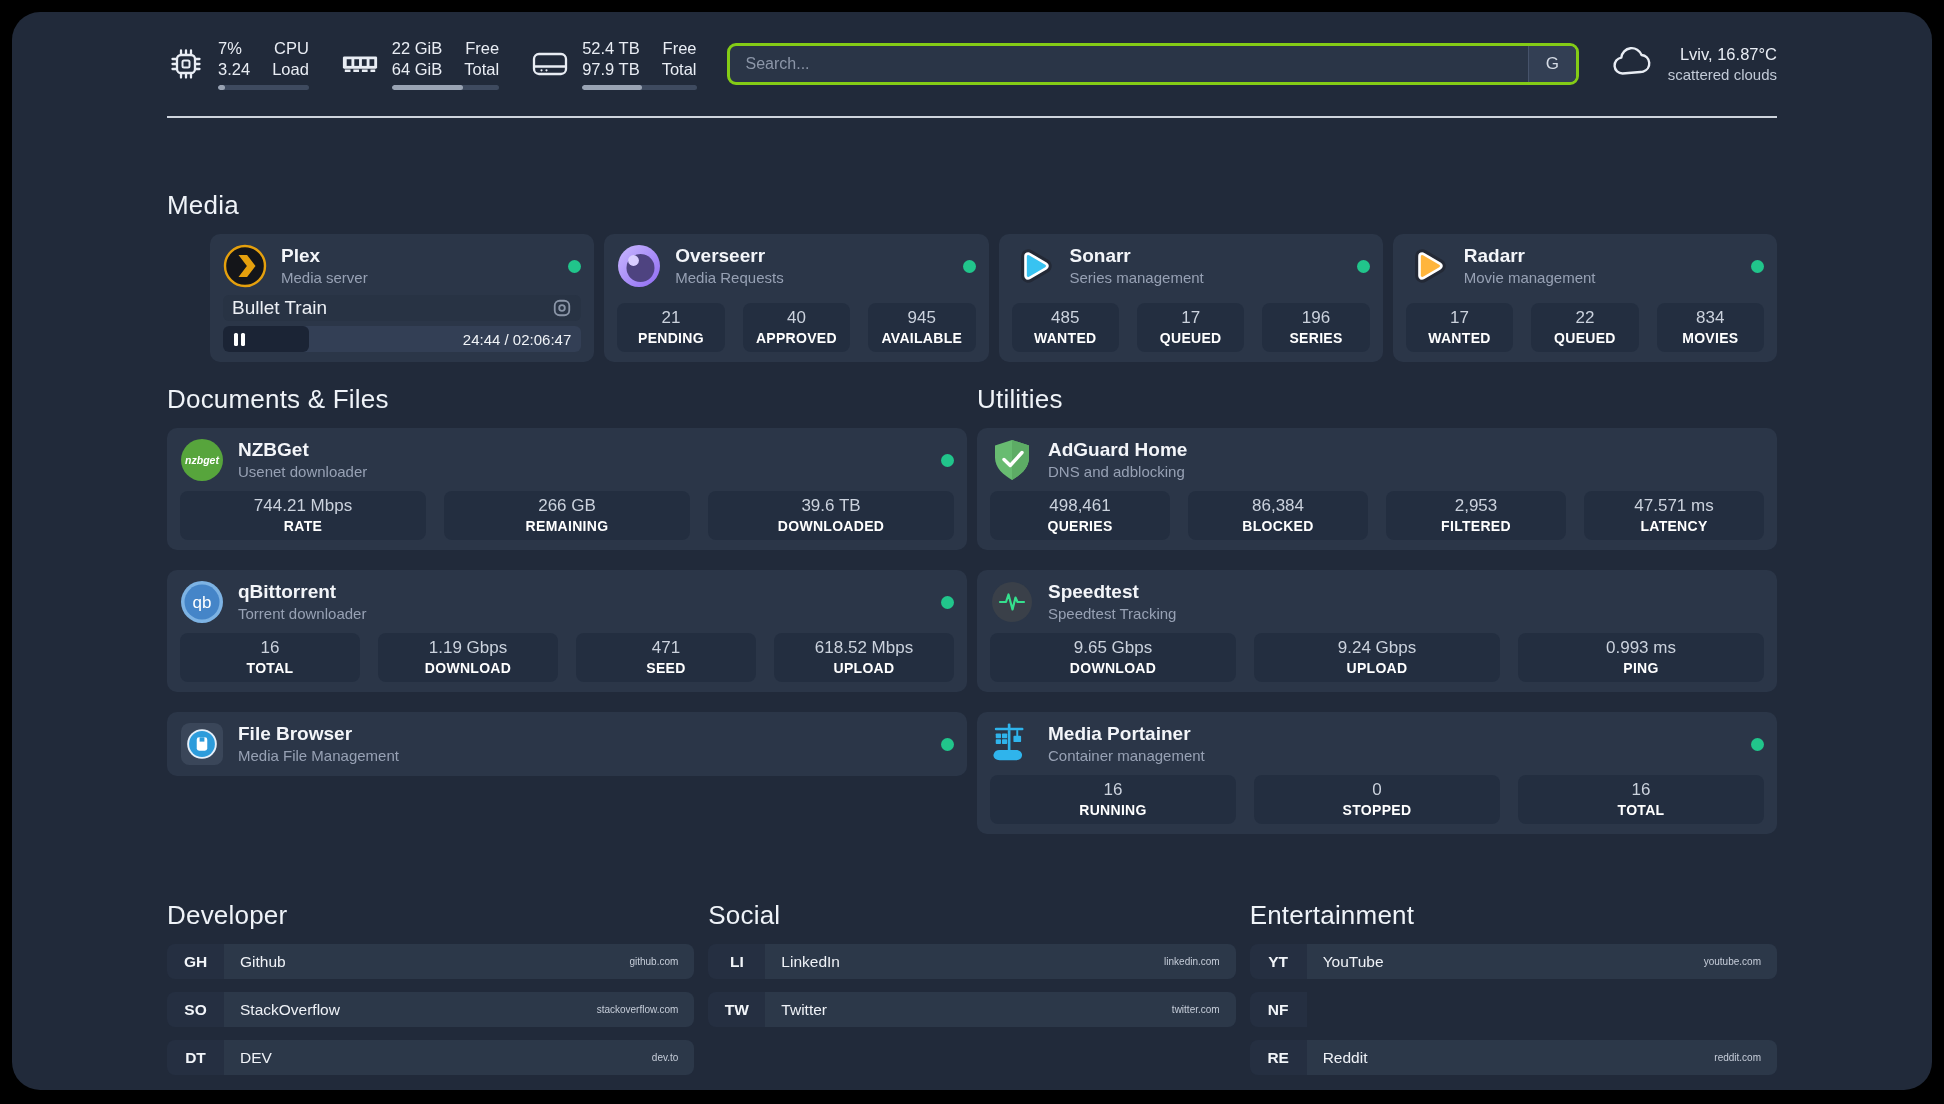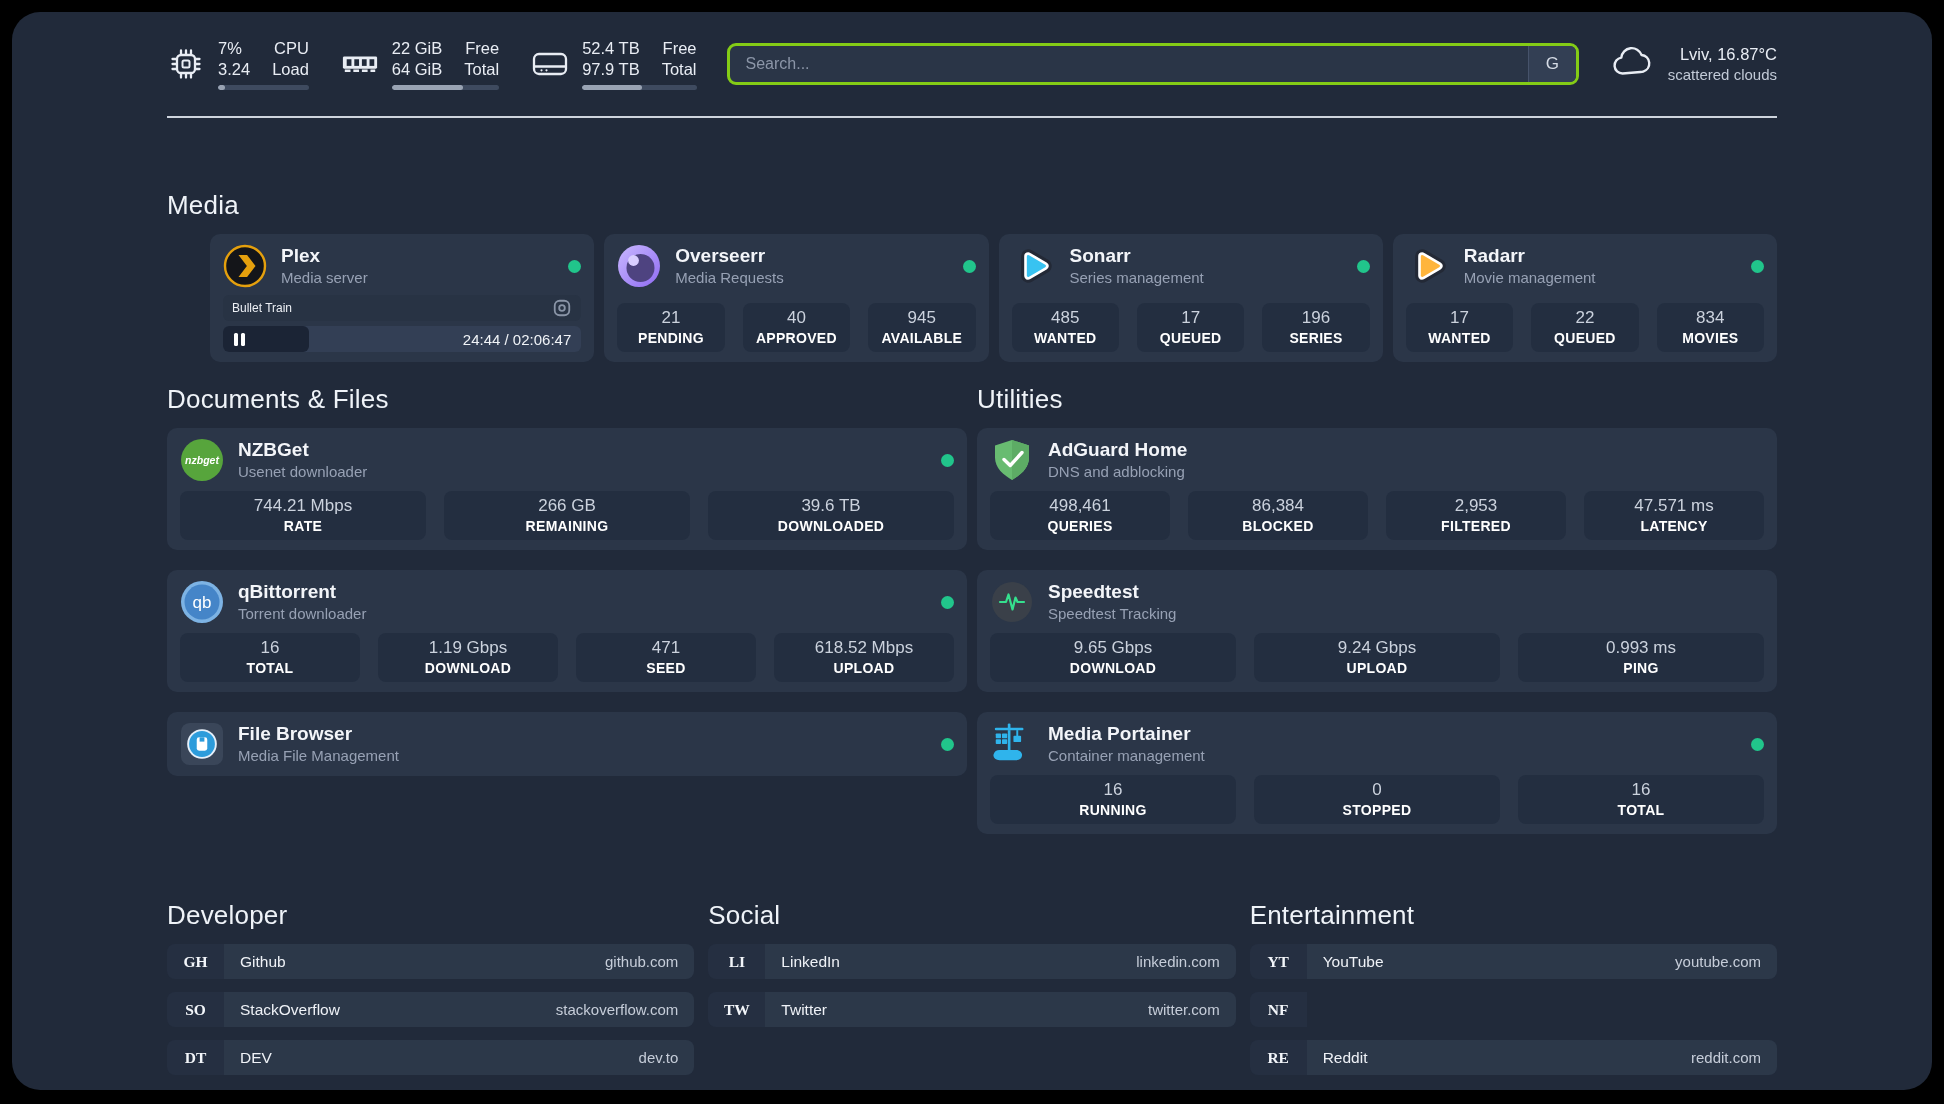--- a/index.html
+++ b/index.html
@@ -49,38 +49,38 @@
   .cdesc { font-size:15px; color:#97A1B4; line-height:20px; }
   .dot { margin-left:auto; width:13px; height:13px; border-radius:50%; background:#21C58B; flex:none; }
 
   .sgrid { display:flex; gap:18px; margin-top:9px; }
   .sbox { flex:1; background:#232E40; border-radius:8px; text-align:center; padding:3px 6px 5px 6px; }
   .sval { font-size:17px; color:#CBD2DD; line-height:23px; }
   .slab { font-size:14px; font-weight:700; color:#FFFFFF; line-height:18px; letter-spacing:.3px; }
 
   
   .np-title { margin-top:7px; display:flex; align-items:center; background:#283344;
-    border-radius:6px; padding:0 9px; height:26px; font-size:12px; color:#EDF0F5;justify-content:center; }
+    border-radius:6px; padding:0 9px; height:26px; font-size:19px; color:#EDF0F5;justify-content:center; }
   .np-cast { margin-left:auto; display:flex; }
   .np-bar { margin-top:5px; position:relative; height:26px; border-radius:6px;
     background:#333F55; overflow:hidden; display:flex; align-items:center; }
   .np-fill { position:absolute; left:0; top:0; bottom:0; background:#1B2435; border-radius:0 6px 6px 0; }
   .np-pause { position:relative; margin-left:11px; display:flex; gap:3.5px; cursor:pointer; }
   .np-pause i { width:3.5px; height:13px; background:#FFF; border-radius:1.5px; }
   .np-time { position:absolute; right:10px; font-size:15px; color:#F0F3F7; font-weight:500; }
 
   
   .bookmarks { margin-top:66px; display:grid; grid-template-columns:1fr 1fr 1fr; column-gap:14px; }
   .bm-list { display:flex; flex-direction:column; gap:13px; }
   .bm-row { display:flex; height:35px; border-radius:8px; overflow:hidden; cursor:pointer; }
   .bm-tag { width:57px; flex:none; background:#252F41; color:#F2F5F9; font-weight:700;
-    font-size:15.5px; display:flex; align-items:center; justify-content:center;font-family:Liberation Serif, serif; }
+    font-size:15.5px; display:flex; align-items:center; justify-content:center; }
   .bm-pill { flex:1; background:#2C3849; display:flex; align-items:center; padding:0 16px; gap:10px; }
   .bm-name { font-size:15.5px; color:#EFF2F7; }
-  .bm-url { margin-left:auto; font-size:15px; color:#C6CDD9; }
+  .bm-url { margin-left:auto; font-size:10px; color:#C6CDD9; }
 </style>
 </head>
 <body>
 
 <div class="screen">
   <div class="page">
 
     <header class="topbar">
       <div class="stats">
 

